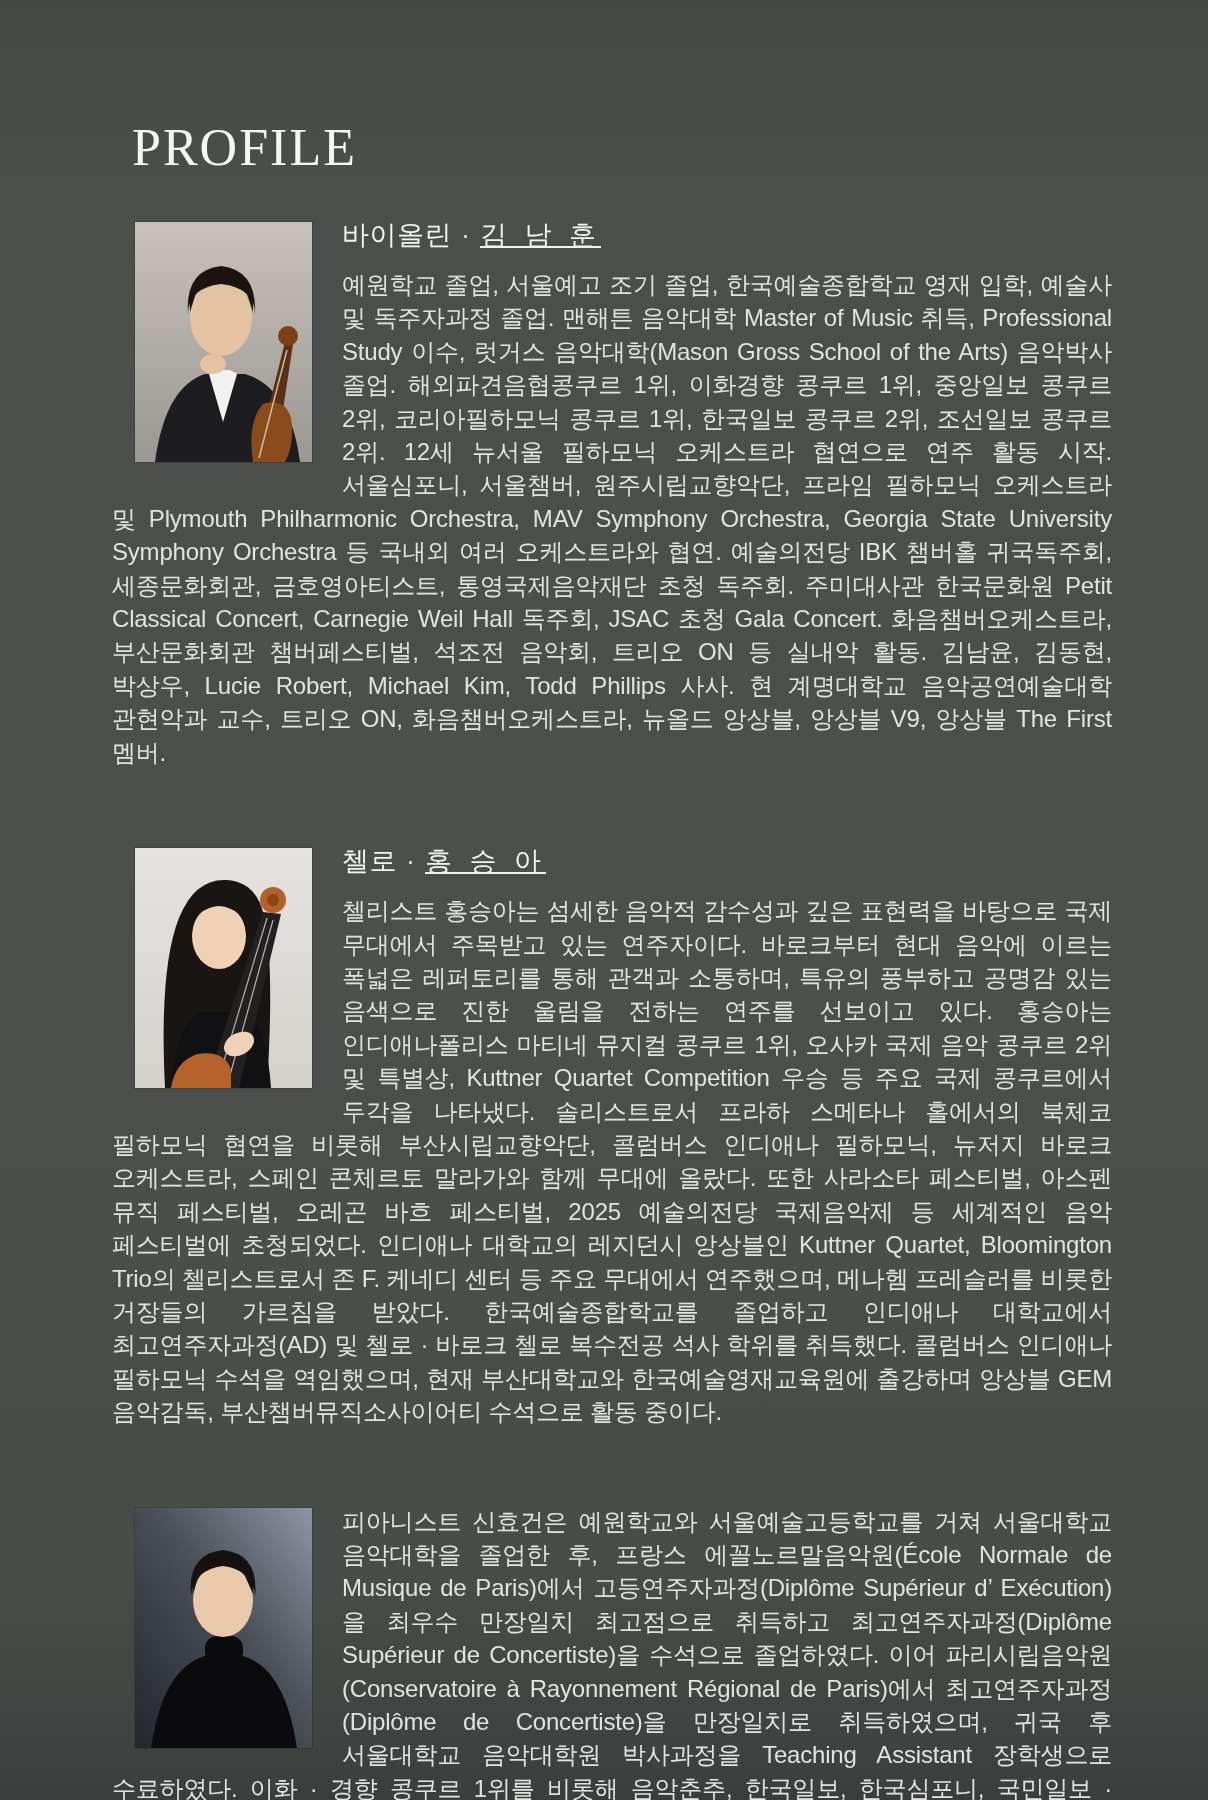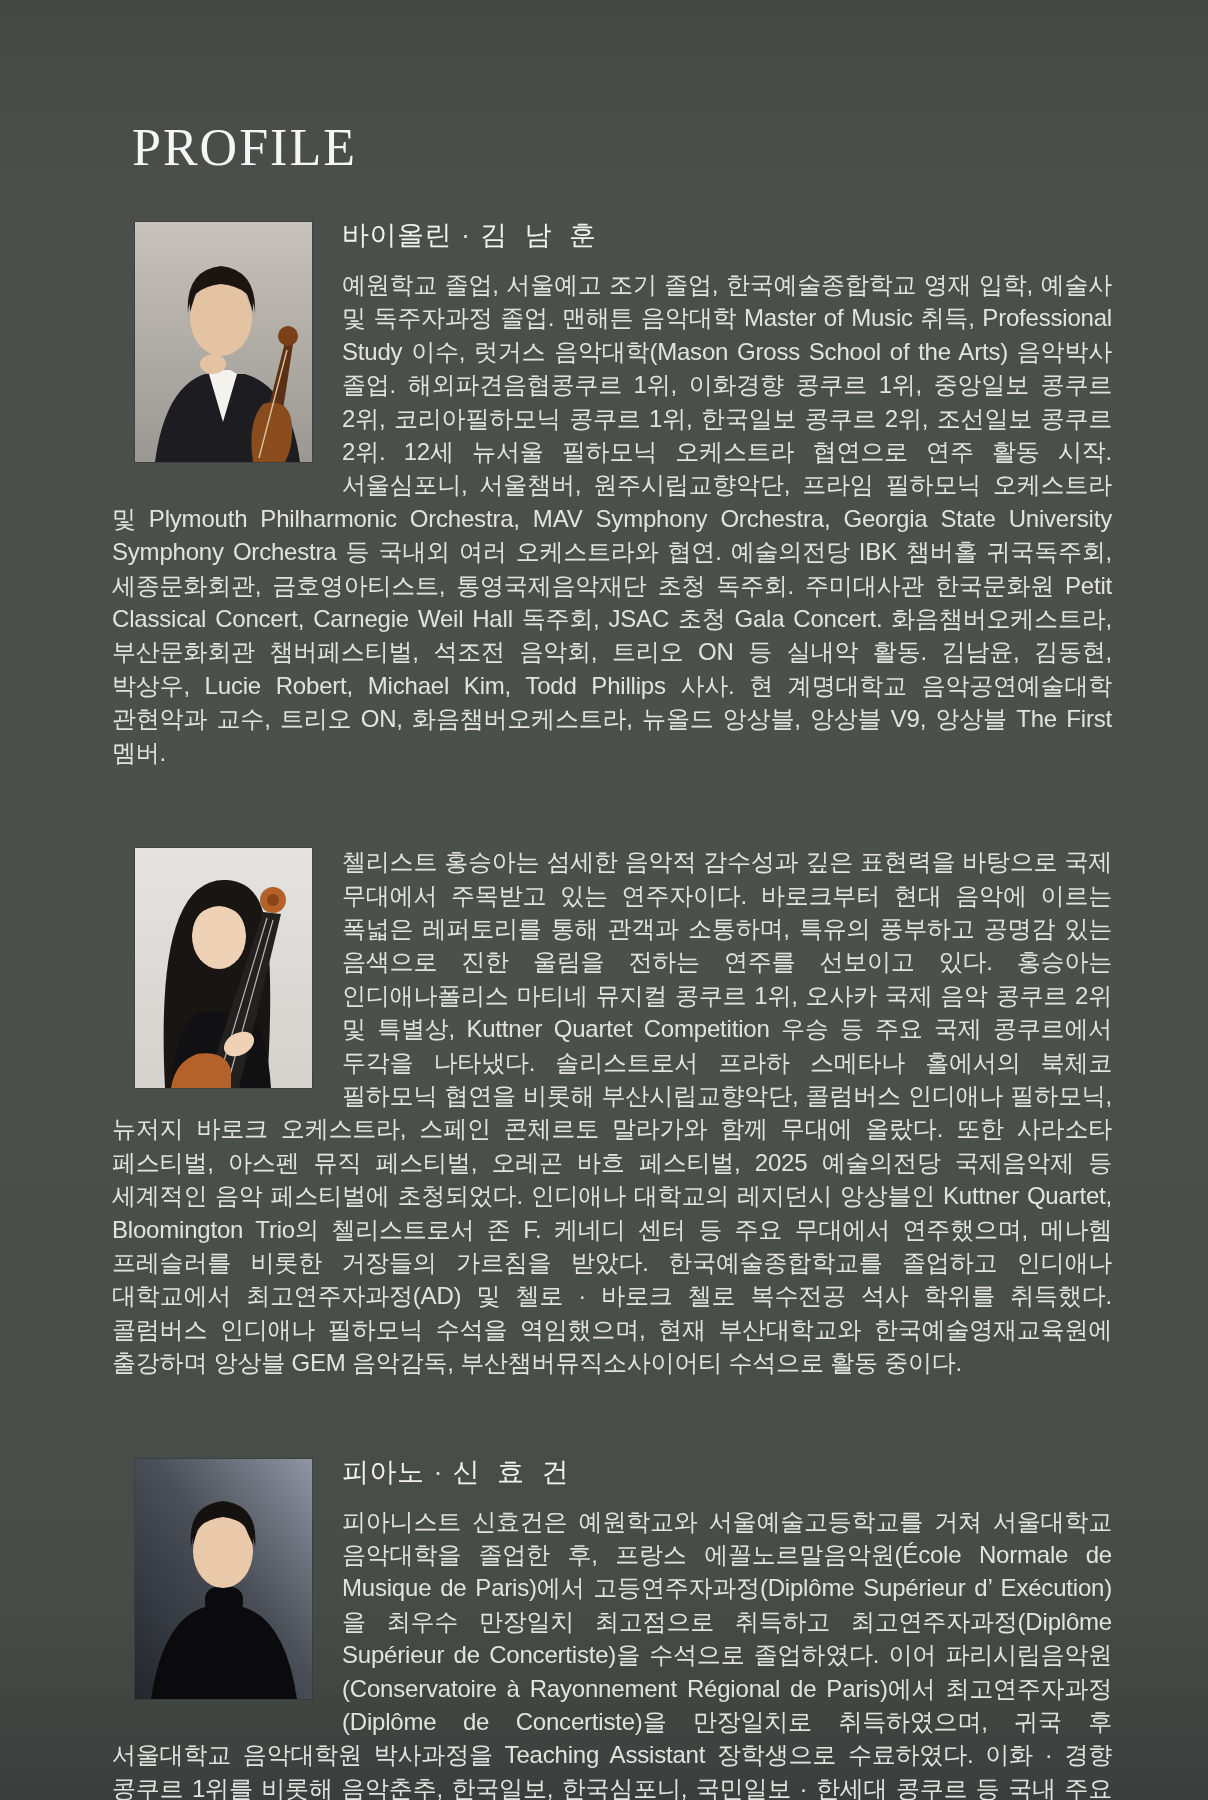--- a/index.html
+++ b/index.html
@@ -40,21 +40,21 @@
   h2.profile-heading{
     margin:0 0 17px 0;
     font-size:27px;
     line-height:32px;
     font-weight:400;
     color:#f2f3f0;
     letter-spacing:1px;
   }
   h2 .role{font-weight:400;letter-spacing:0.5px;}
   h2 .sep{margin:0 9px;color:#dddedb;font-weight:400;}
-  h2 .pname{letter-spacing:5px;}
+  h2 .pname{letter-spacing:5px;text-decoration:underline;}
   p.bio{
     margin:0;
     font-size:24px;
     line-height:33.4px;
     text-align:justify;
     color:#e2e3e0;
     letter-spacing:-0.2px;
     word-break:keep-all;
     overflow-wrap:break-word;
   }
@@ -110,20 +110,23 @@
         <path d="M36 240 Q40 180 64 164 L112 164 Q132 180 136 240 Z" fill="#111114"></path>
         <circle cx="138" cy="52" r="13" fill="#b4622a"></circle>
         <circle cx="138" cy="52" r="6" fill="#8c4418"></circle>
         <path d="M128 64 L70 240 L104 240 L146 66 Z" fill="#23211f"></path>
         <line x1="132" y1="70" x2="82" y2="236" stroke="#b9b6b0" stroke-width="1.2"></line>
         <line x1="138" y1="72" x2="92" y2="238" stroke="#b9b6b0" stroke-width="1.2"></line>
         <path d="M36 240 Q40 214 62 206 Q90 202 96 222 L96 240 Z" fill="#b4622a"></path>
         <ellipse cx="104" cy="196" rx="16" ry="11" fill="#efd2b5" transform="rotate(-28 104 196)"></ellipse>
       </svg>
     </div>
+    <h2 class="profile-heading">
+      <span class="role">첼로</span><span class="sep">·</span><span class="pname">홍 승 아</span>
+    </h2>
     <p class="bio">첼리스트 홍승아는 섬세한 음악적 감수성과 깊은 표현력을 바탕으로 국제 무대에서 주목받고 있는 연주자이다. 바로크부터 현대 음악에 이르는 폭넓은 레퍼토리를 통해 관객과 소통하며, 특유의 풍부하고 공명감 있는 음색으로 진한 울림을 전하는 연주를 선보이고 있다. 홍승아는 인디애나폴리스 마티네 뮤지컬 콩쿠르 1위, 오사카 국제 음악 콩쿠르 2위 및 특별상, Kuttner Quartet Competition 우승 등 주요 국제 콩쿠르에서 두각을 나타냈다. 솔리스트로서 프라하 스메타나 홀에서의 북체코 필하모닉 협연을 비롯해 부산시립교향악단, 콜럼버스 인디애나 필하모닉, 뉴저지 바로크 오케스트라, 스페인 콘체르토 말라가와 함께 무대에 올랐다. 또한 사라소타 페스티벌, 아스펜 뮤직 페스티벌, 오레곤 바흐 페스티벌, 2025 예술의전당 국제음악제 등 세계적인 음악 페스티벌에 초청되었다. 인디애나 대학교의 레지던시 앙상블인 Kuttner Quartet, Bloomington Trio의 첼리스트로서 존 F. 케네디 센터 등 주요 무대에서 연주했으며, 메나헴 프레슬러를 비롯한 거장들의 가르침을 받았다. 한국예술종합학교를 졸업하고 인디애나 대학교에서 최고연주자과정(AD) 및 첼로 · 바로크 첼로 복수전공 석사 학위를 취득했다. 콜럼버스 인디애나 필하모닉 수석을 역임했으며, 현재 부산대학교와 한국예술영재교육원에 출강하며 앙상블 GEM 음악감독, 부산챔버뮤직소사이어티 수석으로 활동 중이다.</p>
   </section>
 
   <section class="profile">
     <div class="photo">
       <svg viewBox="0 0 177 240">
         <defs>
           <linearGradient id="pbg" x1="0" y1="1" x2="1" y2="0">
             <stop offset="0" stop-color="#23262c"></stop>
               <stop offset="0.55" stop-color="#4a4f58"></stop>
@@ -131,19 +134,16 @@
           </linearGradient>
         </defs>
         <rect width="177" height="240" fill="url(#pbg)"></rect>
         <path d="M16 240 Q28 160 70 148 L108 148 Q150 160 162 240 Z" fill="#0b0b0d"></path>
         <rect x="70" y="128" width="38" height="28" rx="12" fill="#0b0b0d"></rect>
         <ellipse cx="88" cy="92" rx="30" ry="37" fill="#e9c9a9"></ellipse>
         <path d="M56 88 Q52 46 88 42 Q124 46 120 88 Q118 62 88 58 Q58 62 56 88 Z" fill="#14110e"></path>
         <path d="M58 86 Q56 50 88 46 Q120 50 118 86 L110 68 Q100 56 88 56 Q68 56 62 72 Z" fill="#14110e"></path>
       </svg>
     </div>
-    <h2 class="profile-heading">
-      <span class="role">피아노</span><span class="sep">·</span><span class="pname">신 효 건</span>
-    </h2>
     <p class="bio">피아니스트 신효건은 예원학교와 서울예술고등학교를 거쳐 서울대학교 음악대학을 졸업한 후, 프랑스 에꼴노르말음악원(École Normale de Musique de Paris)에서 고등연주자과정(Diplôme Supérieur d’ Exécution)을 최우수 만장일치 최고점으로 취득하고 최고연주자과정(Diplôme Supérieur de Concertiste)을 수석으로 졸업하였다. 이어 파리시립음악원(Conservatoire à Rayonnement Régional de Paris)에서 최고연주자과정(Diplôme de Concertiste)을 만장일치로 취득하였으며, 귀국 후 서울대학교 음악대학원 박사과정을 Teaching Assistant 장학생으로 수료하였다. 이화 · 경향 콩쿠르 1위를 비롯해 음악춘추, 한국일보, 한국심포니, 국민일보 · 한세대 콩쿠르 등 국내 주요 콩쿠르에서 우승 및 입상하였으며, Oberlin 국제 콩쿠르 입상, Épinal 국제 콩쿠르 Medalist, FLAME 국제 콩쿠르 2위, Claude Kahn 국제 콩쿠르 3위 등을 수상하며 국제 무대에서도 두각을 나타냈다. 금호 영재 독주회로 데뷔한 이후 유럽 주요 공연장과 예술의전당, 롯데콘서트홀 등에서 연주하며 활발한 활동을 이어오고 있으며, 오케스트라와의 협연을 통해 솔리스트로서의 입지를 넓혀가고 있다. 또한 ‘Salon de Chopin’ 프로젝트와 교육 활동을 병행하며 클래식 음악의 저변 확대에도 힘쓰고 있다. 2025년 프랑스 Passavant Music 레이블에서 쇼팽 발라드 전곡 음반 발매를 앞두고 있으며, 현재 예원학교와 서울예술고등학교에 출강하고 협성대학교 객원교수로 활동하며 연주와 교육 활동을 이어가고 있다.</p>
   </section>
 
 </div>
 
 </body></html>

